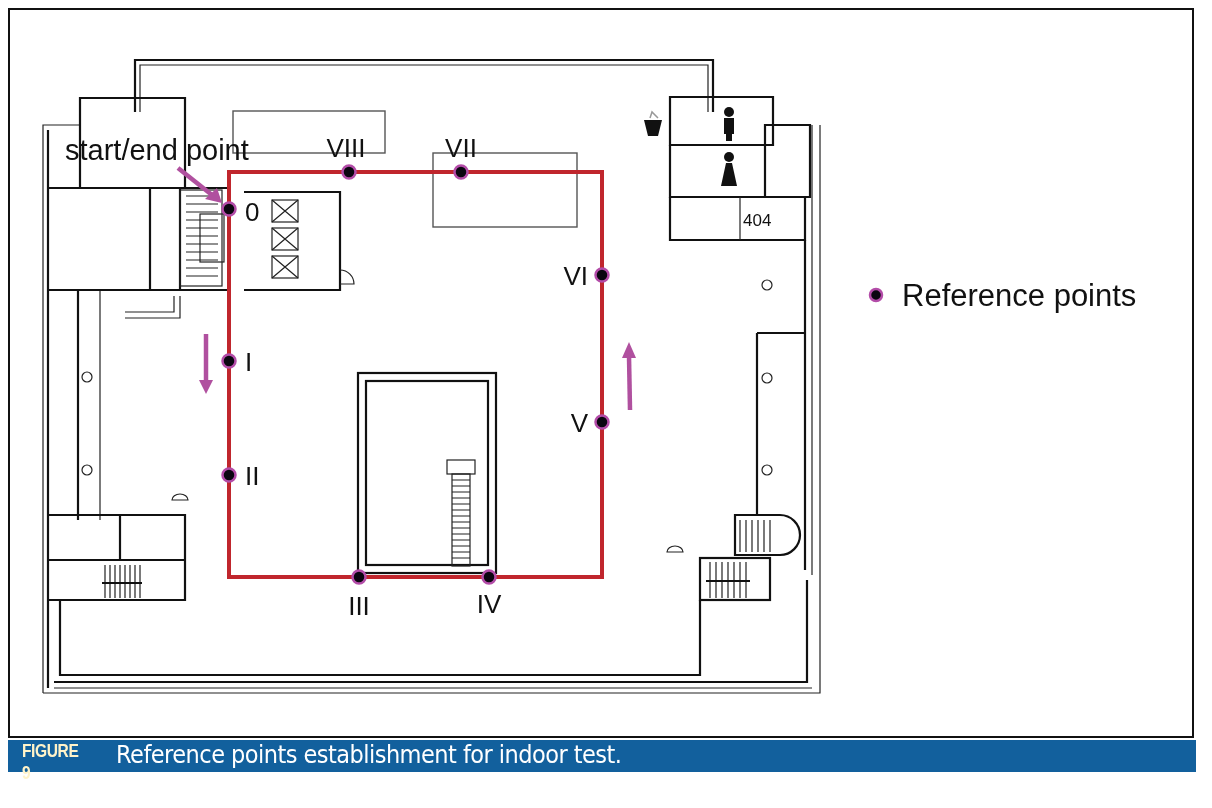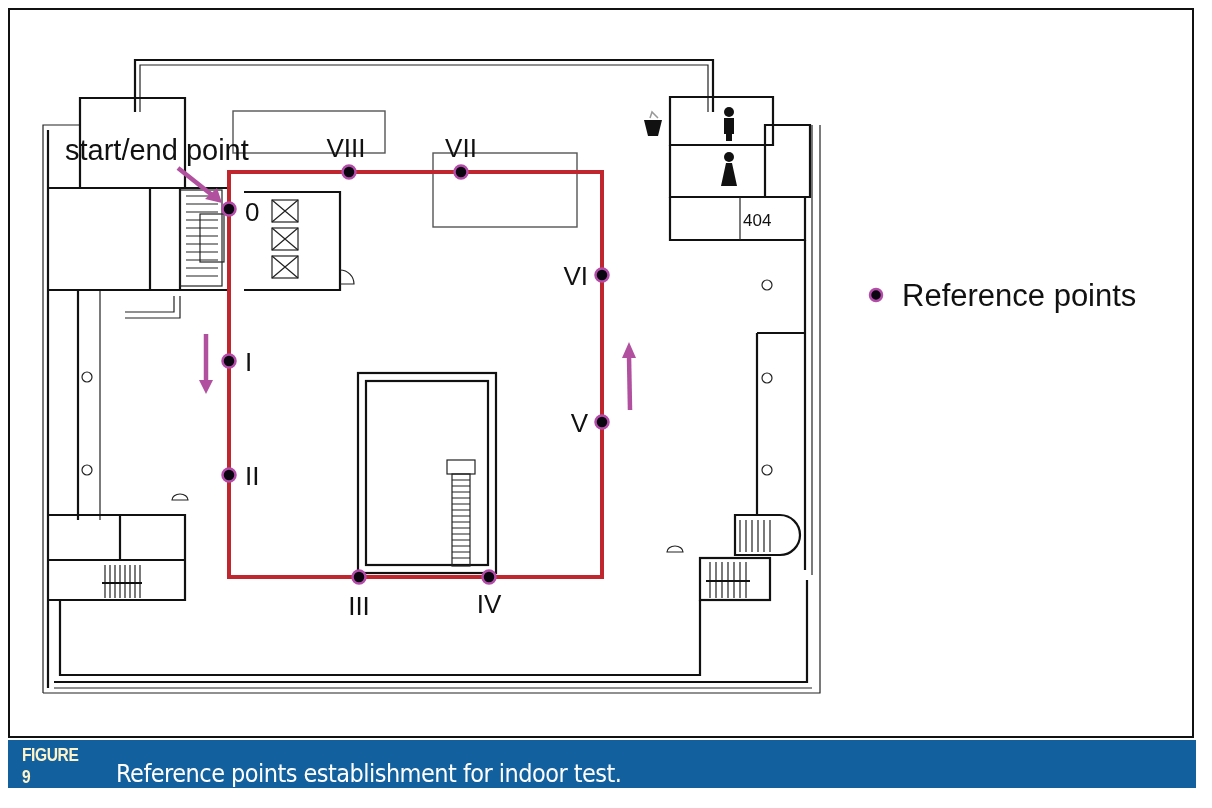--- a/index.html
+++ b/index.html
@@ -1,19 +1,19 @@
 <!DOCTYPE html>
 <html><head>
 <meta charset="utf-8">
 <style>
   html, body { margin: 0; padding: 0; background: #ffffff; }
   body { width: 1212px; height: 808px; position: relative; overflow: hidden; font-family: "Liberation Sans", sans-serif; }
   #frame { position: absolute; left: 8px; top: 8px; width: 1186px; height: 730px; border: 2px solid #111; box-sizing: border-box; background: #fff; }
   #plan { position: absolute; left: 0; top: 0; width: 1212px; height: 808px; }
-  #caption-bar { position: absolute; left: 8px; top: 740px; width: 1188px; height: 48px; background: #12609d; color: #fff; display: flex; align-items: flex-end; box-sizing: border-box; padding-left: 14px; }
+  #caption-bar { position: absolute; left: 8px; top: 740px; width: 1188px; height: 32px; background: #12609d; color: #fff; display: flex; align-items: flex-start; box-sizing: border-box; padding-left: 14px; }
   #caption-label { font-family: "Liberation Sans", sans-serif; font-weight: bold; font-size: 19px; letter-spacing: -0.5px; color: #fff3c9; margin-right: 12px; transform: scaleX(0.82); transform-origin: left center; display: inline-block; width: 82px; }
   #caption-text { font-family: "DejaVu Sans", sans-serif; font-size: 25px; color: #ffffff; letter-spacing: -0.6px; transform: scaleX(0.9); transform-origin: left center; display:inline-block; white-space: nowrap; }
   .wall { fill: none; stroke: #111; stroke-width: 2.2; }
   .wall-thin { fill: none; stroke: #222; stroke-width: 1.2; }
   .wall-grey { fill: none; stroke: #555; stroke-width: 1.4; }
   .route { fill: none; stroke: #c0262d; stroke-width: 4; }
   .ref-pt { fill: #0a0610; stroke: #b34ca8; stroke-width: 2.5; }
   .pt-label { font-family: "Liberation Sans", sans-serif; font-size: 26px; fill: #111; }
   .anno { font-family: "Liberation Sans", sans-serif; font-size: 29px; fill: #111; }
   .legend-text { font-family: "Liberation Sans", sans-serif; font-size: 31px; fill: #111; }

